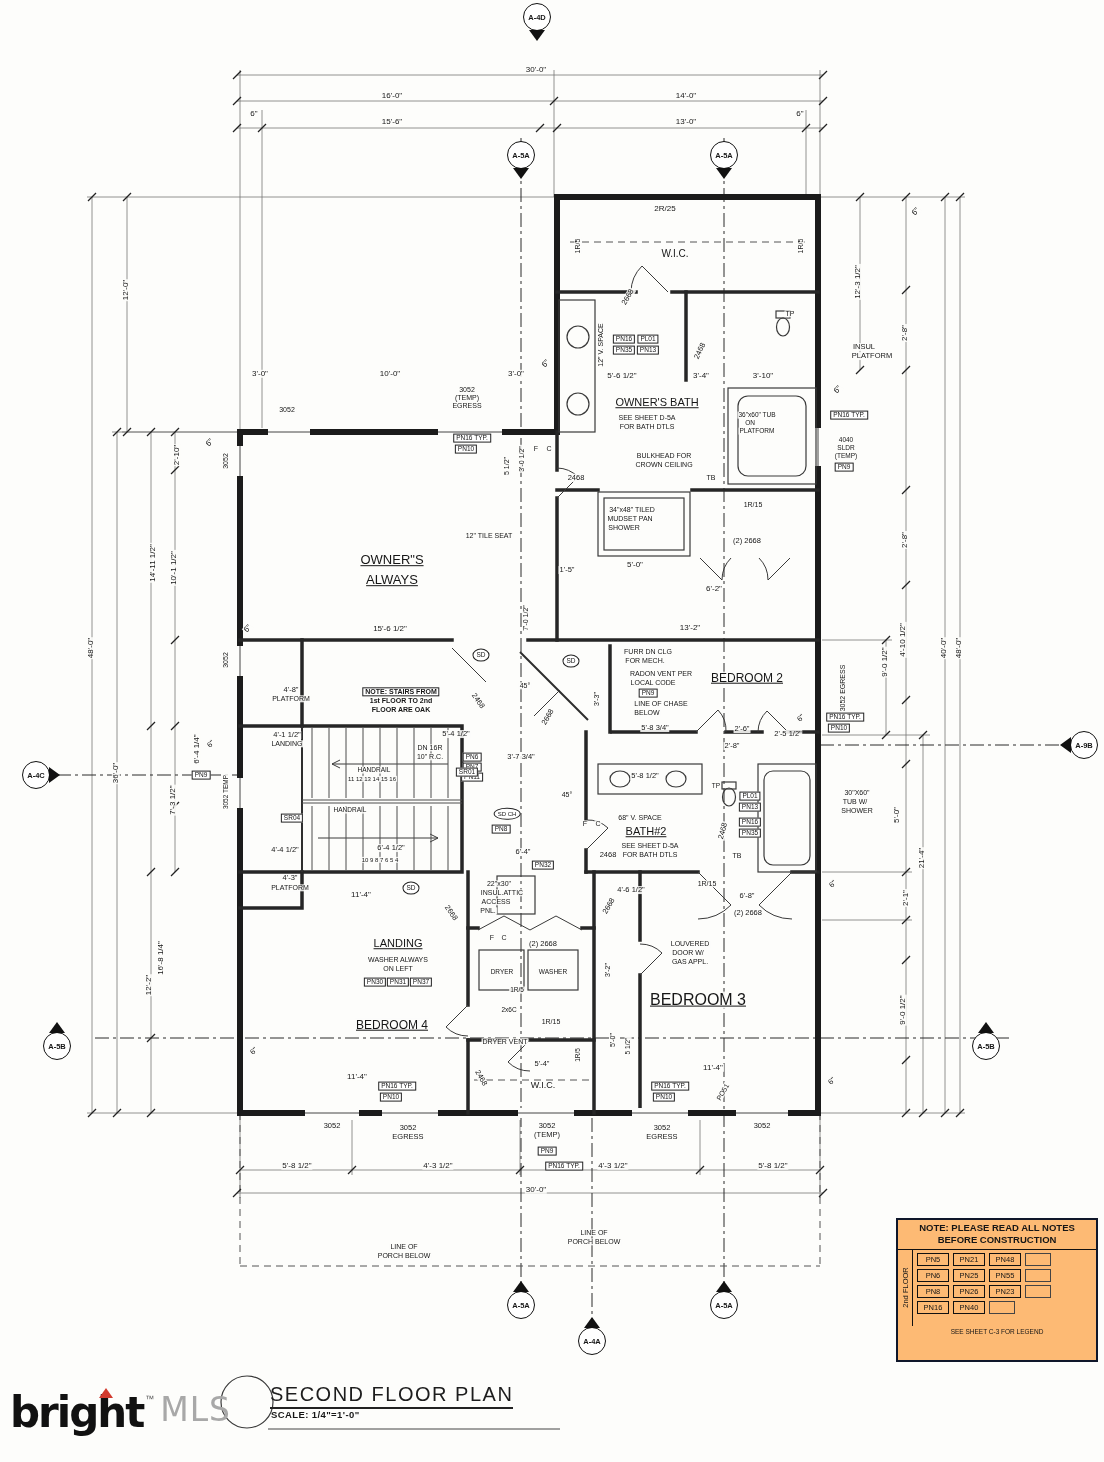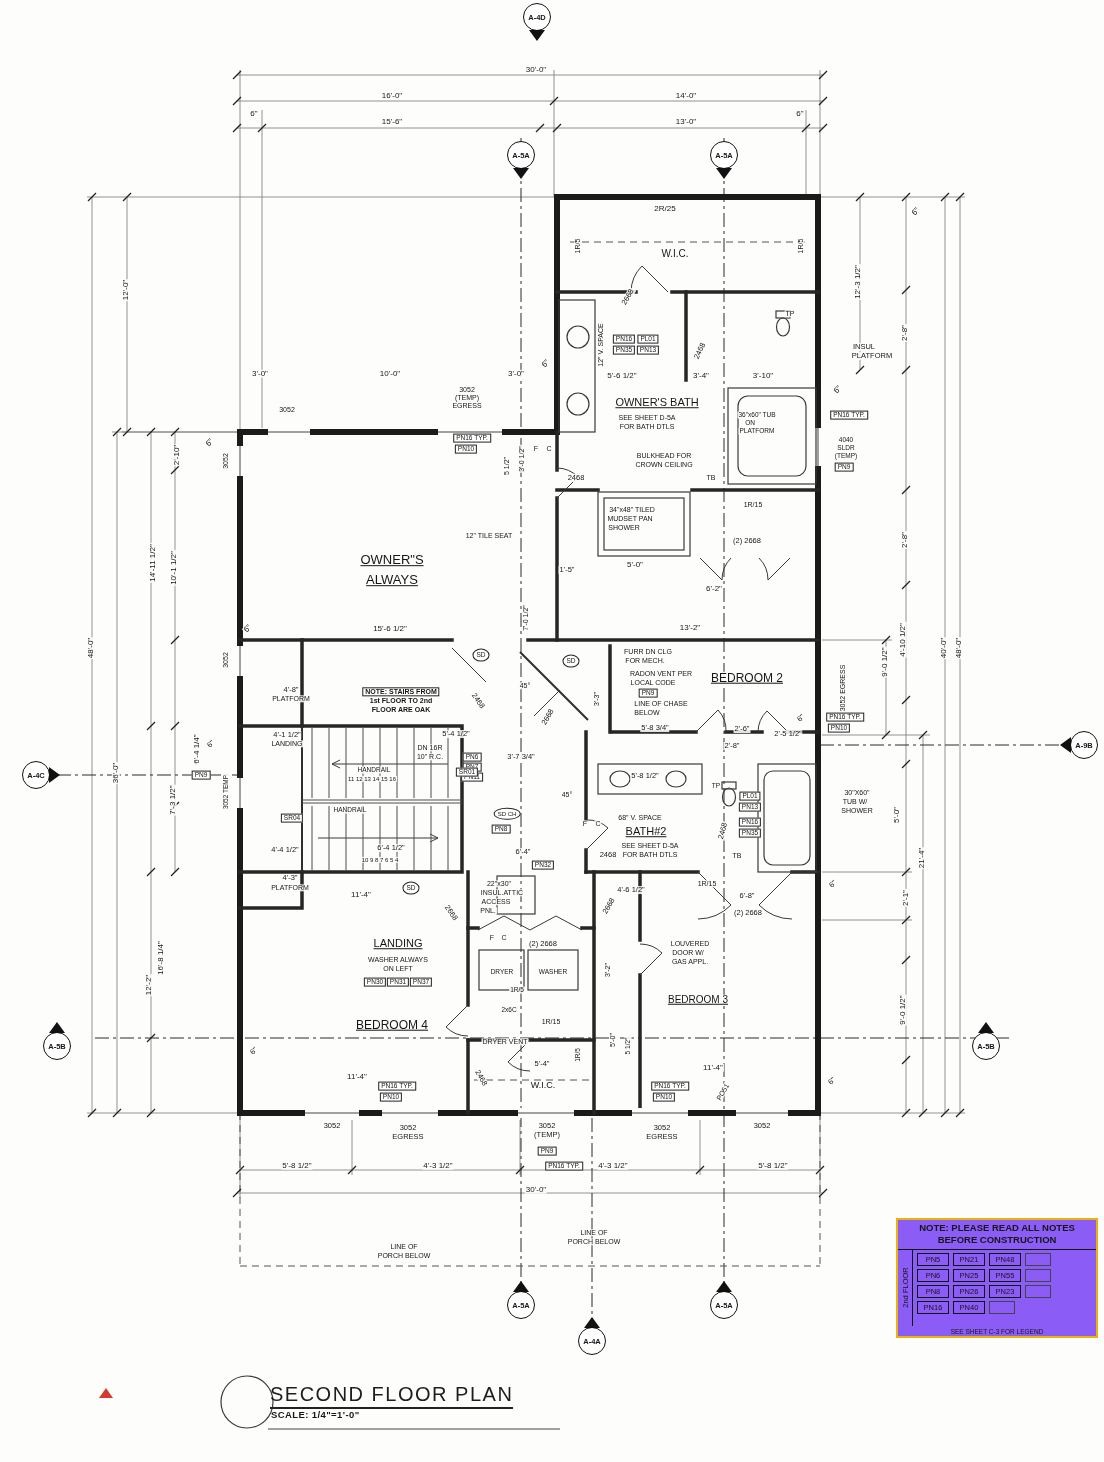--- a/index.html
+++ b/index.html
@@ -23,21 +23,21 @@
   .lbl.bx{border:1px solid #222;background:#fff;padding:0 2px}
   .lbl.circ{border:1px solid #222;border-radius:50%;background:#fff;padding:2px 3px}
   .lbl.ul{text-decoration:underline}
   .lbl.bold{font-weight:bold}
   .marker{position:absolute;width:28px;height:28px;margin:-14px 0 0 -14px;border:1.4px solid #111;border-radius:50%;background:#fff;display:flex;align-items:center;justify-content:center;font-size:7.5px;font-weight:bold;z-index:5}
   .flag{position:absolute;width:0;height:0}
   .flag.down{left:50%;transform:translateX(-50%);bottom:-11px;border-left:8px solid transparent;border-right:8px solid transparent;border-top:11px solid #111}
   .flag.up{left:50%;transform:translateX(-50%);top:-11px;border-left:8px solid transparent;border-right:8px solid transparent;border-bottom:11px solid #111}
   .flag.left{top:50%;transform:translateY(-50%);left:-11px;border-top:8px solid transparent;border-bottom:8px solid transparent;border-right:11px solid #111}
   .flag.right{top:50%;transform:translateY(-50%);right:-11px;border-top:8px solid transparent;border-bottom:8px solid transparent;border-left:11px solid #111}
-  .notebox{position:absolute;left:896px;top:1218px;width:202px;height:120px;border:2px solid #eab308;background:#8b5cf6;z-index:4}
+  .notebox{position:absolute;left:896px;top:1218px;width:202px;height:144px;border:2px solid #0f172a;background:#fdba74;z-index:4}
   .nb-title{border-bottom:1.5px solid #111;text-align:center;font-weight:bold;font-size:9.5px;line-height:1.3;padding:2px 1px}
   .nb-body{display:flex;height:76px}
   .nb-side{width:15px;border-right:1px solid #111;display:flex;align-items:center;justify-content:center;overflow:visible}
   .nb-side span{transform:rotate(-90deg);font-size:7.5px;white-space:nowrap}
   .nb-grid{flex:1;padding:3px 4px;display:flex;flex-direction:column;gap:3px}
   .nb-row{display:flex;gap:4px}
   .nb-code{border:1px solid #111;font-size:7.5px;min-width:32px;height:13px;line-height:12px;text-align:center;padding:0 2px}
   .nb-code.blank{min-width:26px;border-color:#444}
   .nb-footer{text-align:center;font-size:6.5px;padding-top:2px}
   .tb-title{position:absolute;left:270px;top:1383px;font-size:20px;letter-spacing:1.5px;color:#1d1d1d;border-bottom:2px solid #222;padding-bottom:1px;z-index:4}
@@ -439,21 +439,21 @@
       <div class="lbl bx" style="left: 421px; top: 982px; font-size: 6.5px; transform: translate(-50%, -50%);">PN37</div>
       <div class="lbl" style="left: 543px; top: 944px; font-size: 7.5px; transform: translate(-50%, -50%);">(2) 2668</div>
       <div class="lbl" style="left: 492px; top: 938px; font-size: 7px; transform: translate(-50%, -50%);">F</div>
       <div class="lbl" style="left: 504px; top: 938px; font-size: 7px; transform: translate(-50%, -50%);">C</div>
       <div class="lbl" style="left: 502px; top: 972px; font-size: 6.5px; transform: translate(-50%, -50%);">DRYER</div>
       <div class="lbl" style="left: 553px; top: 972px; font-size: 6.5px; transform: translate(-50%, -50%);">WASHER</div>
       <div class="lbl" style="left: 690px; top: 944px; font-size: 7px; transform: translate(-50%, -50%);">LOUVERED</div>
       <div class="lbl" style="left: 688px; top: 953px; font-size: 7px; transform: translate(-50%, -50%);">DOOR W/</div>
       <div class="lbl" style="left: 690px; top: 962px; font-size: 7px; transform: translate(-50%, -50%);">GAS APPL.</div>
       <div class="lbl" style="left: 517px; top: 990px; font-size: 6.5px; transform: translate(-50%, -50%);">1R/5</div>
-      <div class="lbl ul" style="left: 698px; top: 1000px; font-size: 10px; transform: translate(-50%, -50%);">BEDROOM 3</div>
+      <div class="lbl ul" style="left: 698px; top: 1000px; font-size: 16px; transform: translate(-50%, -50%);">BEDROOM 3</div>
       <div class="lbl ul" style="left: 392px; top: 1025px; font-size: 12px; transform: translate(-50%, -50%);">BEDROOM 4</div>
       <div class="lbl" style="left: 509px; top: 1010px; font-size: 6.5px; transform: translate(-50%, -50%);">2x6C</div>
       <div class="lbl" style="left: 551px; top: 1022px; font-size: 7px; transform: translate(-50%, -50%);">1R/15</div>
       <div class="lbl" style="left: 505px; top: 1042px; font-size: 7px; transform: translate(-50%, -50%);">DRYER VENT</div>
       <div class="lbl" style="left: 613px; top: 1040px; font-size: 7px; transform: translate(-50%, -50%) rotate(-90deg);">5'-0"</div>
       <div class="lbl" style="left: 628px; top: 1046px; font-size: 6.5px; transform: translate(-50%, -50%) rotate(-90deg);">5 1/2"</div>
       <div class="lbl" style="left: 578px; top: 1055px; font-size: 6.5px; transform: translate(-50%, -50%) rotate(-90deg);">1R/5</div>
       <div class="lbl" style="left: 161px; top: 958px; transform: translate(-50%, -50%) rotate(-90deg);">16'-8 1/4"</div>
       <div class="lbl" style="left: 149px; top: 985px; transform: translate(-50%, -50%) rotate(-90deg);">12'-2"</div>
       <div class="lbl" style="left: 903px; top: 1010px; transform: translate(-50%, -50%) rotate(-90deg);">9'-0 1/2"</div>
@@ -567,14 +567,19 @@
           </div>
         </div>
     </div>
     <div class="nb-footer">SEE SHEET C-3 FOR LEGEND</div>
   </div>
 
   <div class="tb-title">SECOND FLOOR PLAN</div>
   <div class="tb-scale">SCALE: 1/4"=1'-0"</div>
 
   <span class="logo-house"></span>
+  <div class="logo">
+    <span class="logo-bright">bright</span>
+    <span class="logo-tm">™</span>
+    <span class="logo-mls">MLS</span>
+  </div>
 
 </div>
 
 </body></html>

